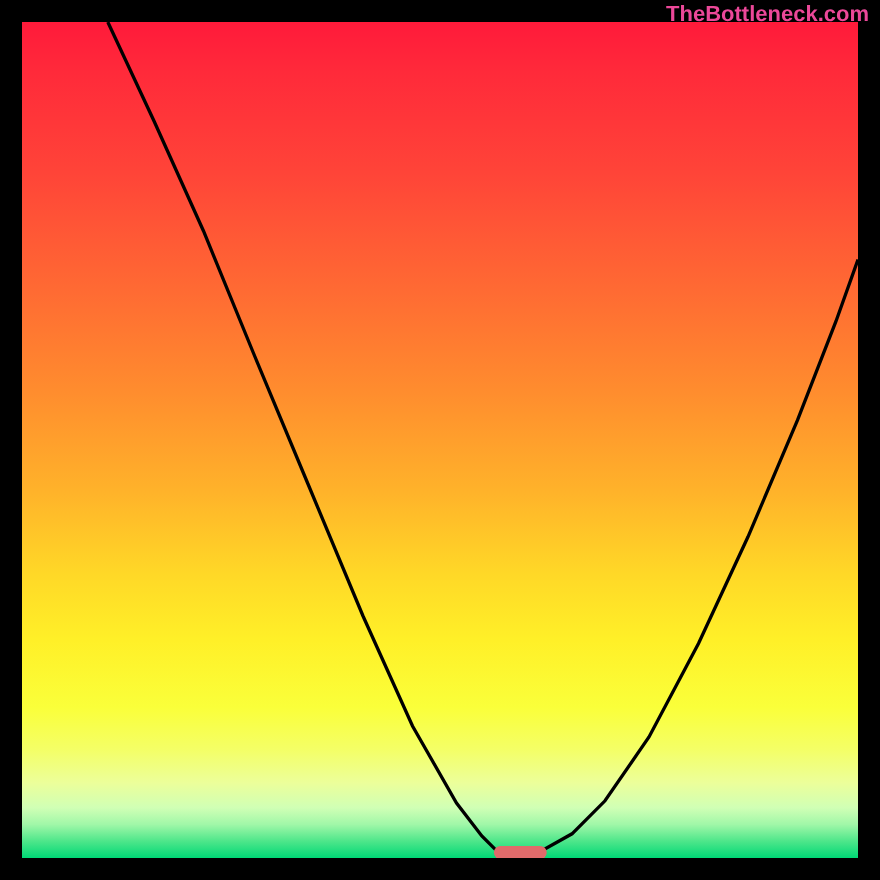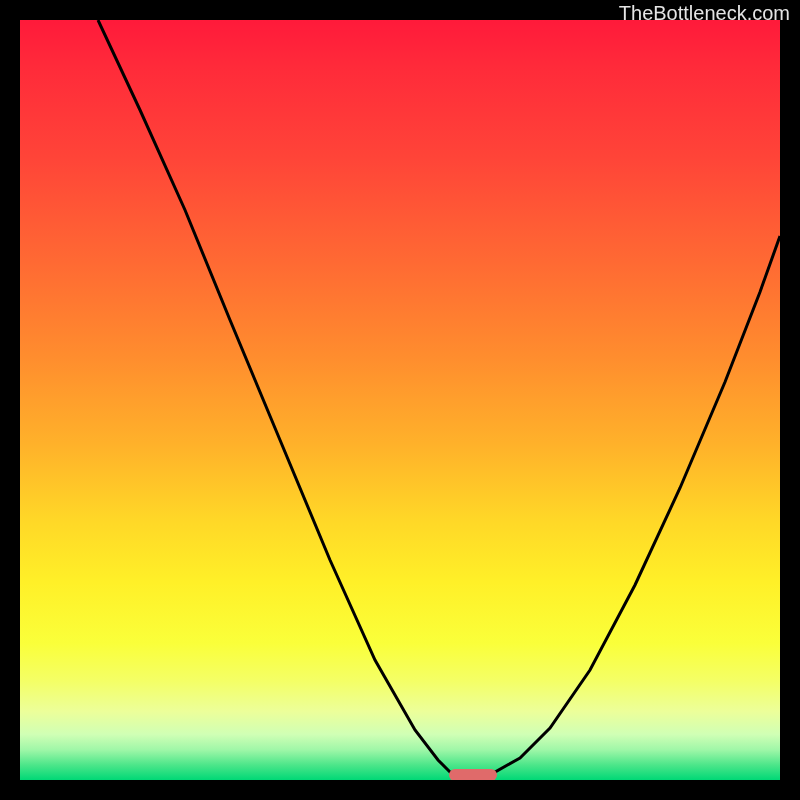--- a/index.html
+++ b/index.html
@@ -62,23 +62,23 @@
   }
   .marker {
     position: absolute;
     background: #e06a6a;
     border-radius: 6px;
   }
   .watermark {
     position: absolute;
     top: 2px;
     right: 10px;
-    color: #e5e5e5;
+    color: #ec4899;
     font-size: 20px;
-    font-weight: 400;
+    font-weight: 700;
     z-index: 10;
   }
 </style>
 </head>
 <body>
 
 <div class="watermark">TheBottleneck.com</div>
 
 <div class="plot-area">
 

